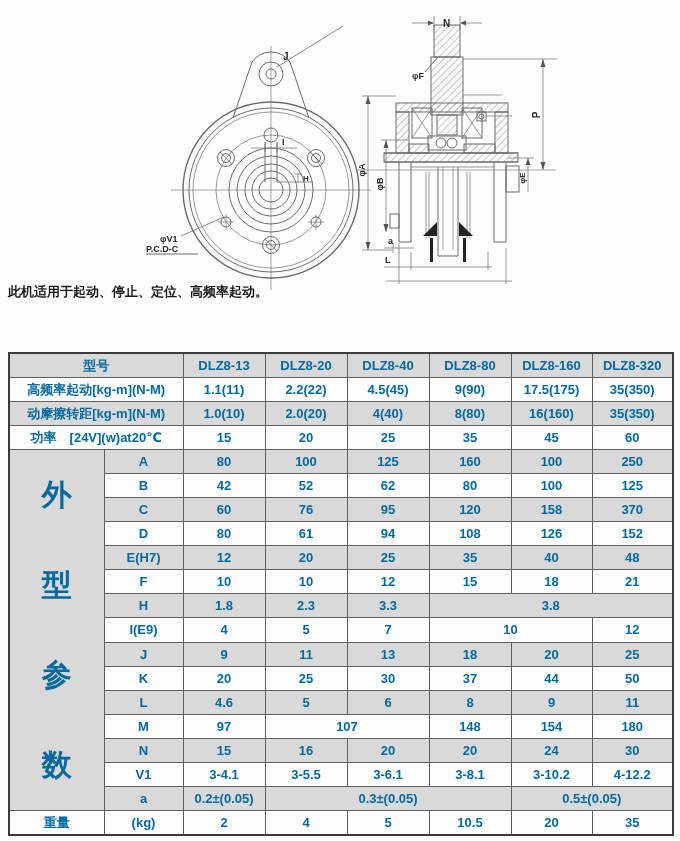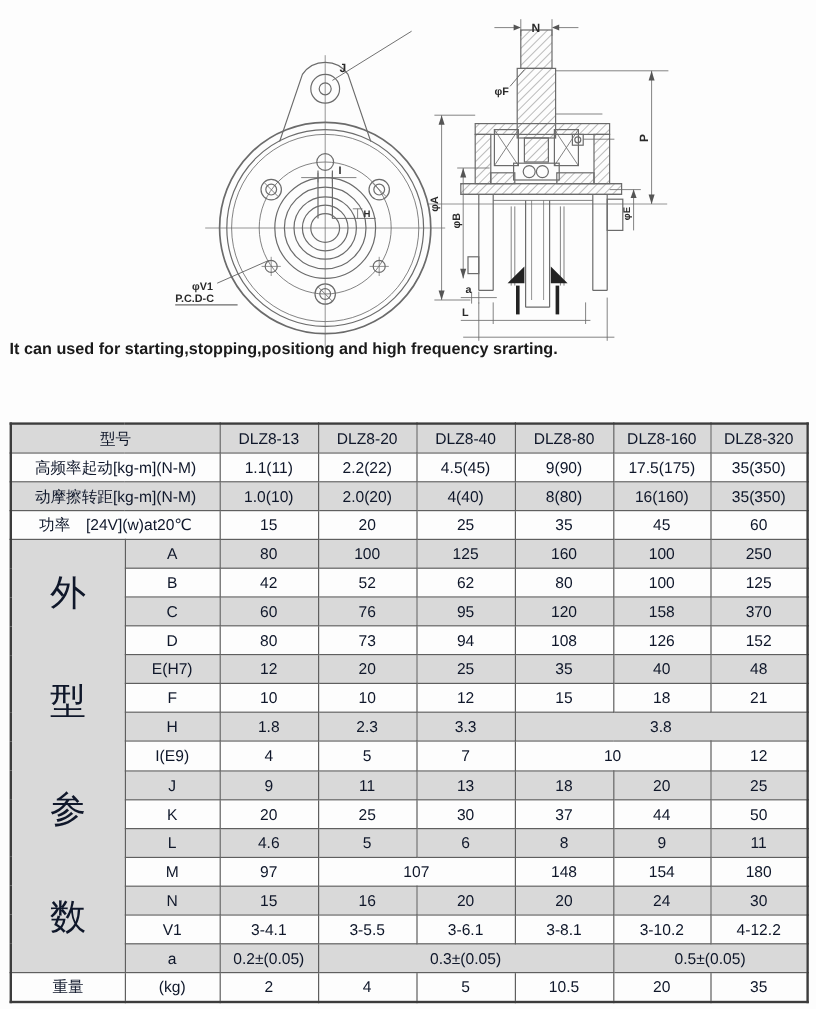--- a/index.html
+++ b/index.html
@@ -9,21 +9,21 @@
   }
   .drawings{position:absolute;top:0;left:0;}
   .usage{position:absolute;top:283px;left:8px;width:660px;font-weight:bold;}
   .usage-title{font-size:13.5px;margin-bottom:3px;}
   .usage-cn{font-size:13px;}
   .usage-en{font-size:13.5px;}
   table.spec{
     position:absolute;top:352px;left:8px;width:664px;
     border-collapse:collapse;table-layout:fixed;
     border:2px solid #3c3c3c;
-    font-weight:normal;font-size:13px;color:#0f172a;
+    font-weight:bold;font-size:13px;color:#0369a1;
   }
   table.spec td{
     border:1px solid #5f5f5f;height:23px;line-height:23px;
     text-align:center;vertical-align:middle;padding:0;overflow:hidden;white-space:nowrap;
   }
   tr.shade td{background:#d9d9d9;}
   td.group{background:#fdfdfd;font-size:30px;padding:0;}
   td.group div{height:90px;line-height:90px;text-align:center;}
   svg text{font-family:"Liberation Sans","DejaVu Sans",sans-serif;font-weight:bold;fill:#2a2a2a;}
 </style>
@@ -203,21 +203,21 @@
       <text x="540" y="115" font-size="10" text-anchor="middle" transform="rotate(-90 540 115)">P</text>
       <text x="365" y="170" font-size="9" text-anchor="middle" transform="rotate(-90 365 170)">φA</text>
       <text x="383" y="184" font-size="9" text-anchor="middle" transform="rotate(-90 383 184)">φB</text>
       <text x="525" y="178" font-size="8" text-anchor="middle" transform="rotate(-90 525 178)">φE</text>
       <text x="388" y="244" font-size="9">a</text>
       <text x="385" y="263" font-size="9">L</text>
     </g>
   </svg>
 
   <div class="usage">
-    <div class="usage-en">It can used for starting,stopping,positiong and high frequency srarting.</div>
+    <div class="usage-cn">此机适用于起动、停止、定位、高频率起动。</div>
   </div>
 
   <table class="spec" id="spec-table">
     <colgroup>
       <col style="width:95px">
         <col style="width:79px">
       <col style="width:82px">
         <col style="width:82px">
         <col style="width:82px">
       <col style="width:82px">
@@ -290,21 +290,21 @@
           <td>60</td>
           <td>76</td>
           <td>95</td>
           <td>120</td>
           <td>158</td>
           <td>370</td>
         </tr>
         <tr>
           <td>D</td>
           <td>80</td>
-          <td>73</td>
+          <td>61</td>
           <td>94</td>
           <td>108</td>
           <td>126</td>
           <td>152</td>
         </tr>
         <tr class="shade">
           <td>E(H7)</td>
           <td>12</td>
           <td>20</td>
           <td>25</td>

